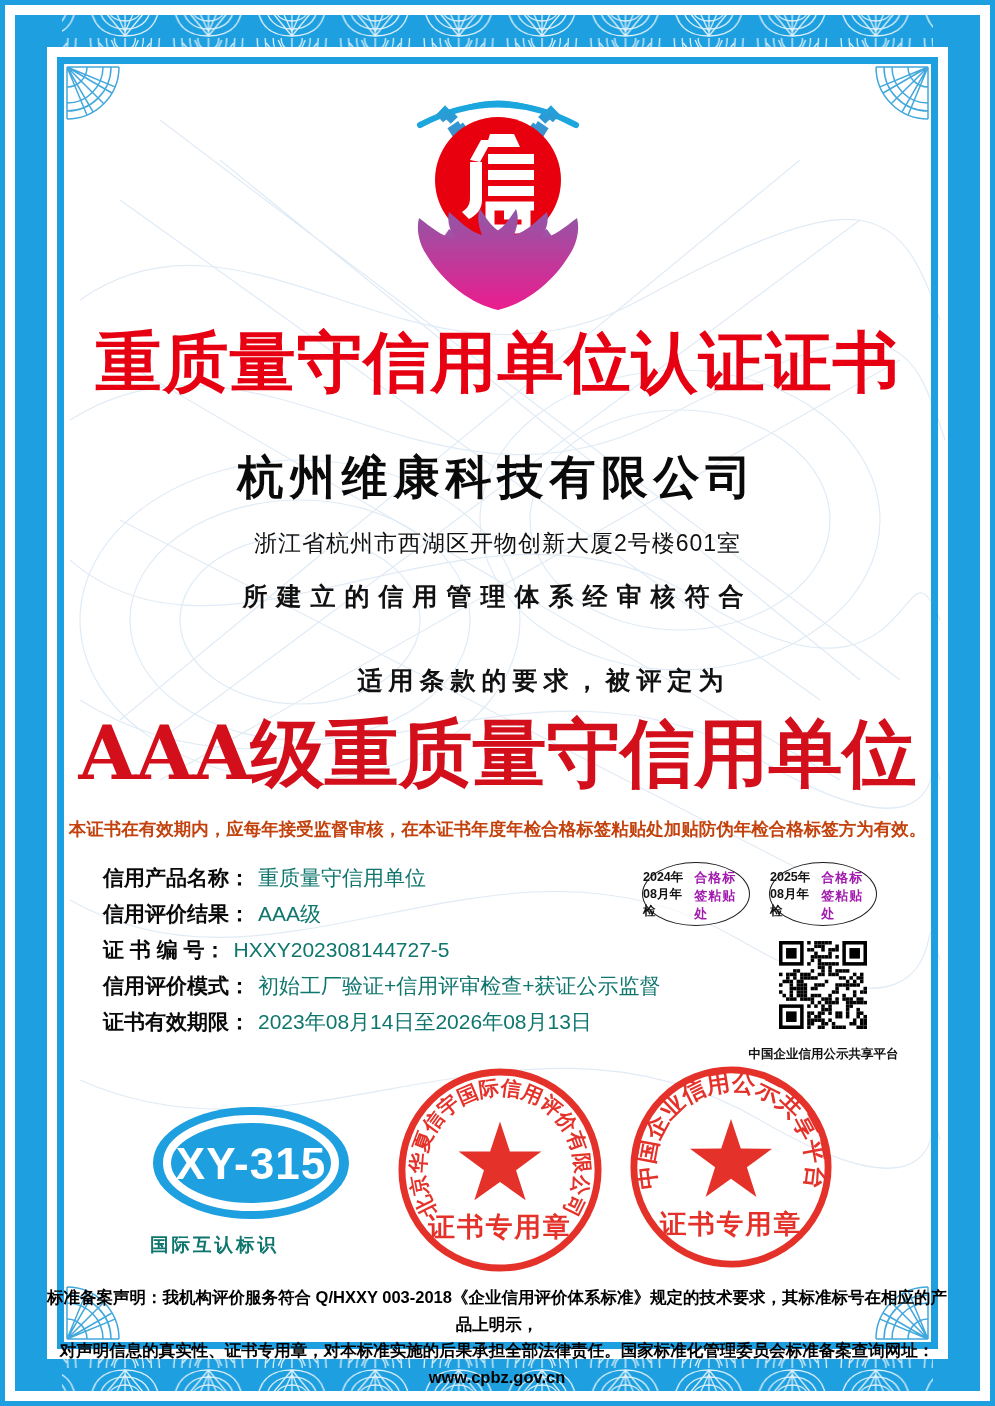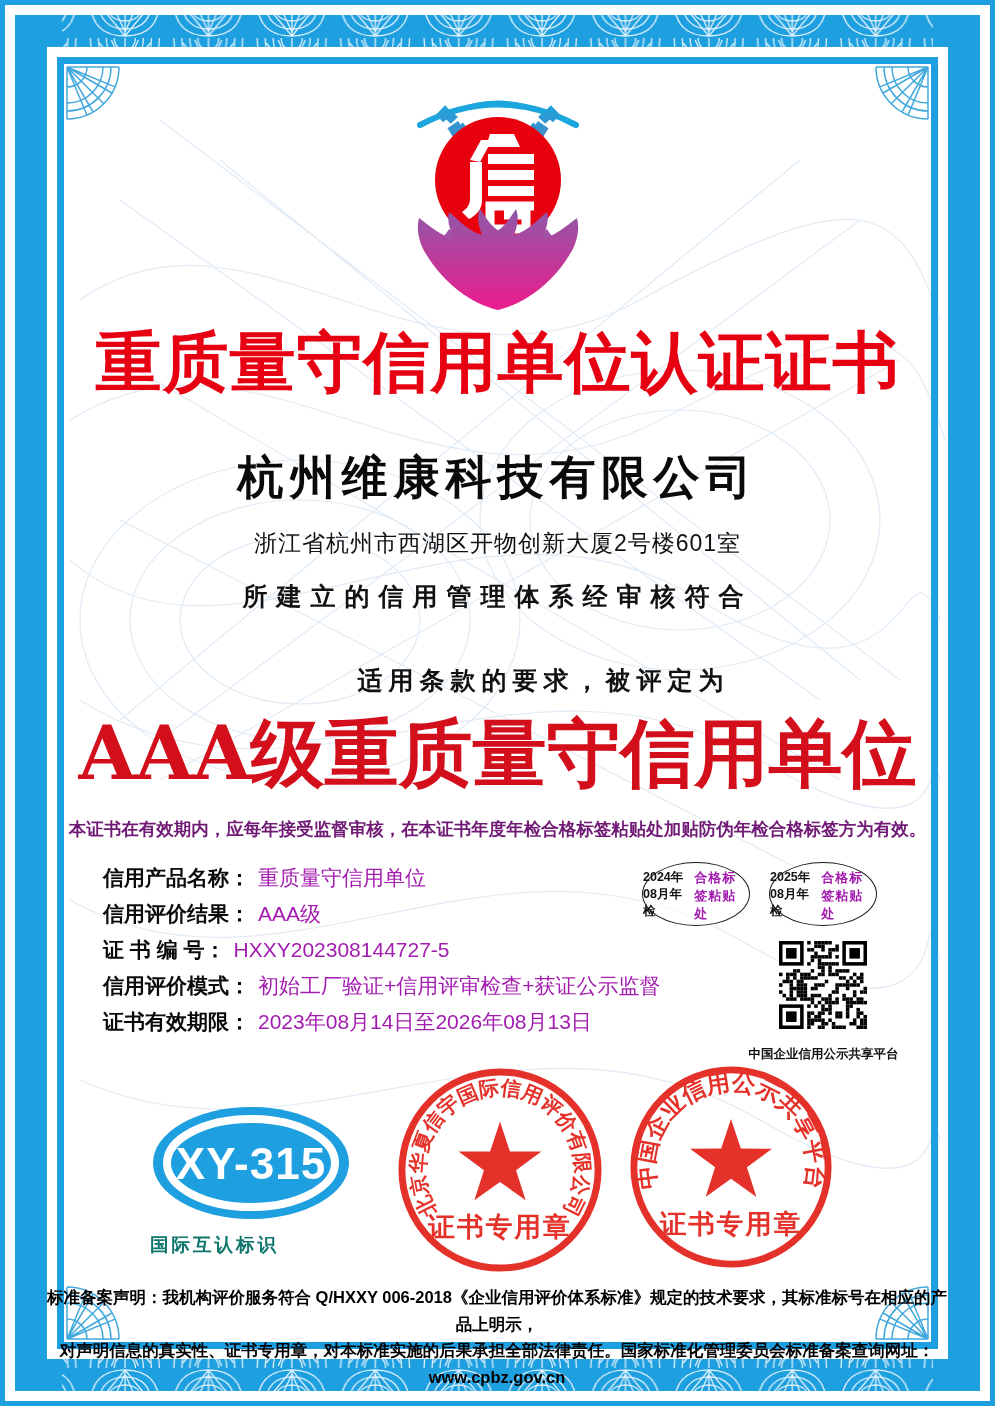--- a/index.html
+++ b/index.html
@@ -8,25 +8,25 @@
   #cert svg{display:block;}
   .abs{position:absolute;}
   .center{left:0;width:995px;text-align:center;}
   .title{top:318px;font-size:66px;font-weight:900;color:#e60012;letter-spacing:1px;}
   .company{top:447px;font-size:46px;font-weight:800;color:#0a0a0a;letter-spacing:6px;}
   .address{top:528px;font-size:23px;font-weight:500;color:#111;letter-spacing:1px;}
   .stmt1{top:580px;font-size:25px;font-weight:600;color:#111;letter-spacing:9px;}
   .stmt2{top:622px;font-size:26px;font-weight:600;color:#111;letter-spacing:2px;}
   .stmt3{top:664px;font-size:25px;font-weight:600;color:#111;letter-spacing:6px;margin-left:46px;}
   .award{top:705px;font-size:74px;font-weight:900;color:#d40f1c;font-family:"DejaVu Serif","Liberation Serif",serif;letter-spacing:0px;}
-  .validity{top:817px;font-size:17.5px;font-weight:600;color:#701a75;}
+  .validity{top:817px;font-size:17.5px;font-weight:600;color:#c2410c;}
   .fields{left:103px;top:864px;width:560px;}
   .frow{display:flex;align-items:baseline;margin-bottom:8px;white-space:nowrap;}
   .flabel{font-size:21px;font-weight:800;color:#0a0a0a;}
-  .fvalue{font-size:21px;font-weight:500;color:#a21caf;margin-left:8px;}
+  .fvalue{font-size:21px;font-weight:500;color:#0f766e;margin-left:8px;}
   .oval{width:106px;height:62px;border:1.5px solid #1c1c1c;border-radius:50%;
         display:flex;flex-direction:row;align-items:center;justify-content:center;background:rgba(255,255,255,.6);}
   .oval .l1{font-size:12.5px;font-weight:600;color:#111;}
   .oval .l2{font-size:13px;font-weight:700;color:#a21caf;font-family:"DejaVu Serif","Liberation Serif",serif;letter-spacing:1px;margin-top:4px;}
   .qrcap{top:1046px;left:741px;width:165px;text-align:center;font-size:12.5px;font-weight:600;color:#111;}
   .xycap{top:1232px;left:150px;width:202px;font-size:18.5px;font-weight:600;color:#0f766e;letter-spacing:3px;}
   .footer{top:1284px;left:47px;width:900px;text-align:center;font-size:16.5px;font-weight:600;color:#000;line-height:1.62;}
 </style>
 </head>
 <body>
@@ -421,17 +421,17 @@
       </defs>
     <circle cx="105" cy="105" r="99" fill="none" stroke="#e2231a" stroke-width="7"></circle>
     <polygon fill="#e2231a" points="105,56 115,86.2 146.8,86.4 121.2,105.3 130.9,135.6 105,117 79.1,135.6 88.8,105.3 63.2,86.4 95,86.2"></polygon>
     <text font-size="24" font-weight="700" fill="#e2231a" font-family="Liberation Sans, DejaVu Sans, sans-serif">
       <textPath href="#s2arc" startOffset="50%" text-anchor="middle">中国企业信用公示共享平台</textPath>
     </text>
     <text x="105" y="172" text-anchor="middle" font-size="27" font-weight="700" fill="#e2231a" letter-spacing="2" font-family="Liberation Sans, DejaVu Sans, sans-serif">证书专用章</text>
   </svg>
 
   <div class="abs footer">
-    <div>标准备案声明：我机构评价服务符合 Q/HXXY 006-2018《企业信用评价体系标准》规定的技术要求，其标准标号在相应的产品上明示，</div>
+    <div>标准备案声明：我机构评价服务符合 Q/HXXY 003-2018《企业信用评价体系标准》规定的技术要求，其标准标号在相应的产品上明示，</div>
     <div>对声明信息的真实性、证书专用章，对本标准实施的后果承担全部法律责任。国家标准化管理委员会标准备案查询网址：www.cpbz.gov.cn</div>
   </div>
 
 </div>
 
 </body></html>

